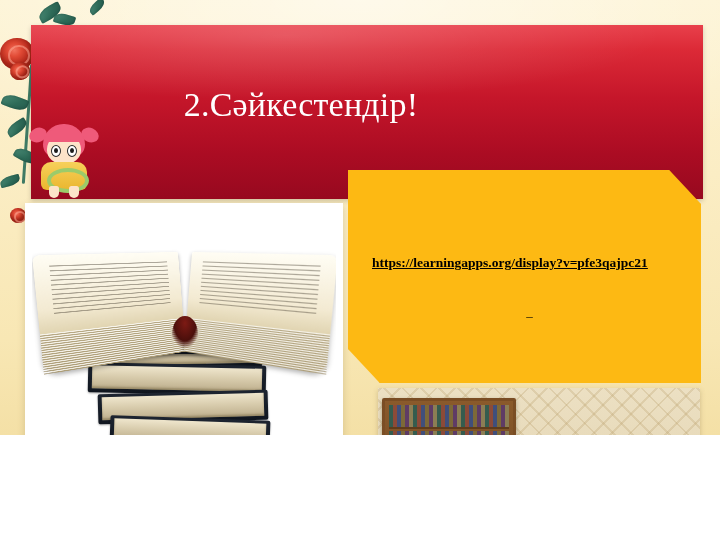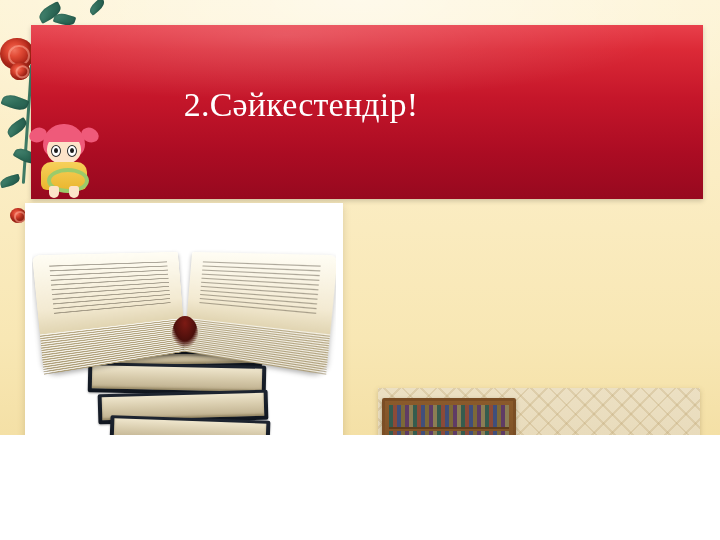--- a/index.html
+++ b/index.html
@@ -598,20 +598,24 @@
         <div class="edge"></div>
       </div>
       <div class="leaf right">
         <div class="lines"></div>
         <div class="edge"></div>
       </div>
       <div class="spine-dark"></div>
     </div>
   </div>
 
+  <div class="yellow-box">
+    <a class="yellow-link" href="#">https://learningapps.org/display?v=pfe3qajpc21</a>
+    <div class="yellow-dash">–</div>
+  </div>
 
   <div class="library-photo">
     <div class="lib-wall"></div>
     <div class="lib-floor"></div>
     <div class="bookcase">
       <div class="shelf s1"></div>
       <div class="shelf s2"></div>
       <div class="shelf s3"></div>
       <div class="cabinet-doors"></div>
     </div>

